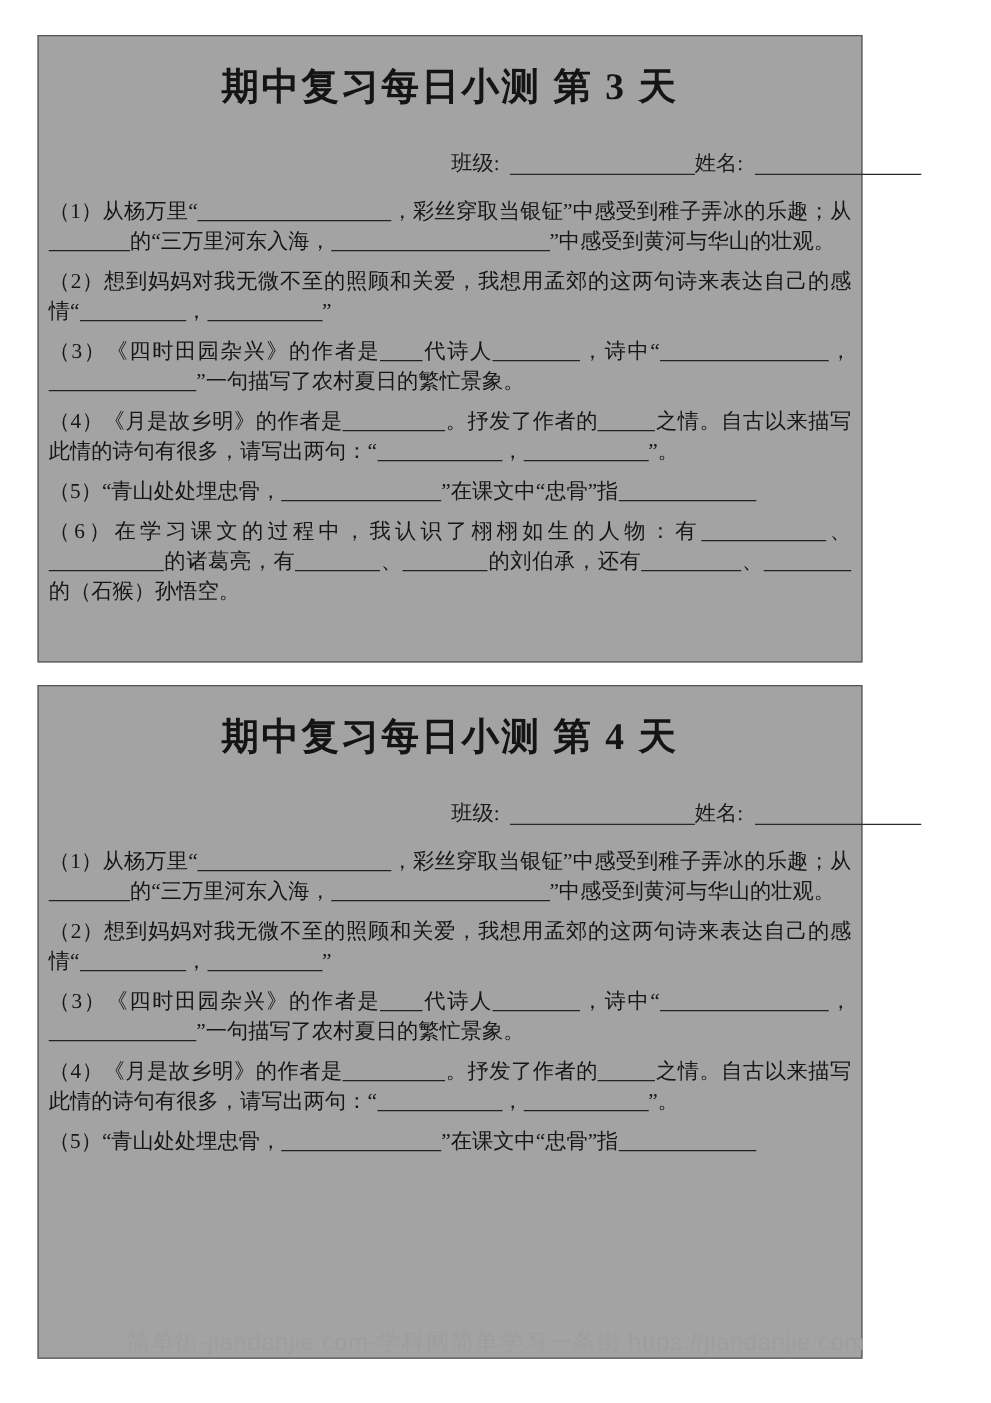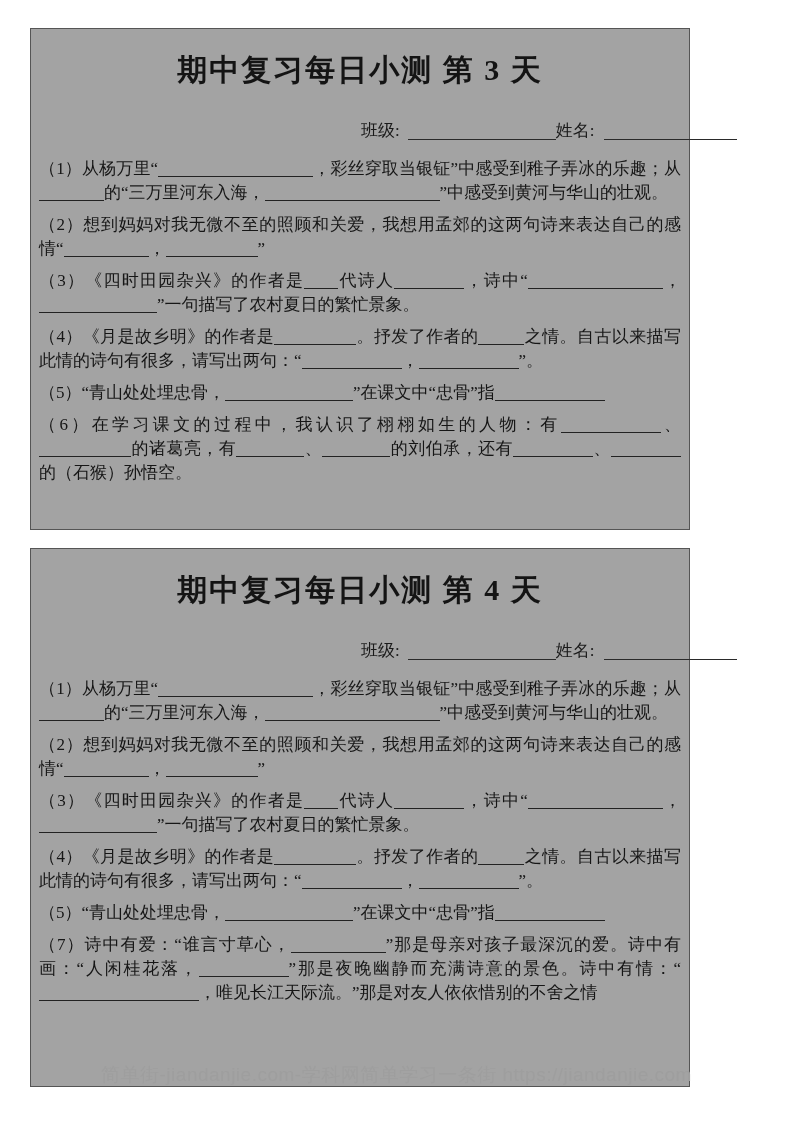--- a/index.html
+++ b/index.html
@@ -97,17 +97,16 @@
 <div class="card card-day4">
   <div class="card-title">期中复习每日小测 第 4 天</div>
   <div class="id-row"><span class="id-label">班级:</span><span class="id-blank class-line"></span><span class="id-label name-label">姓名:</span><span class="id-blank name-line"></span>
   </div>
   <div class="questions">
       <p class="question">（1）从杨万里“<span class="blank" style="width: 155px;"></span>，彩丝穿取当银钲”中感受到稚子弄冰的乐趣；从<span class="blank" style="width: 65px;"></span>的“三万里河东入海，<span class="blank" style="width: 175px;"></span>”中感受到黄河与华山的壮观。</p>
       <p class="question">（2）想到妈妈对我无微不至的照顾和关爱，我想用孟郊的这两句诗来表达自己的感情“<span class="blank" style="width: 85px;"></span>，<span class="blank" style="width: 92px;"></span>”</p>
       <p class="question">（3）《四时田园杂兴》的作者是<span class="blank" style="width: 34px;"></span>代诗人<span class="blank" style="width: 70px;"></span>，诗中“<span class="blank" style="width: 135px;"></span>，<span class="blank" style="width: 118px;"></span>”一句描写了农村夏日的繁忙景象。</p>
       <p class="question">（4）《月是故乡明》的作者是<span class="blank" style="width: 82px;"></span>。抒发了作者的<span class="blank" style="width: 46px;"></span>之情。自古以来描写此情的诗句有很多，请写出两句：“<span class="blank" style="width: 100px;"></span>，<span class="blank" style="width: 100px;"></span>”。</p>
       <p class="question">（5）“青山处处埋忠骨，<span class="blank" style="width: 128px;"></span>”在课文中“忠骨”指<span class="blank" style="width: 110px;"></span></p>
-      <p class="question">（7）诗中有爱：“谁言寸草心，<span class="blank" style="width: 95px;"></span>”那是母亲对孩子最深沉的爱。诗中有画：“人闲桂花落，<span class="blank" style="width: 90px;"></span>”那是夜晚幽静而充满诗意的景色。诗中有情：“<span class="blank" style="width: 160px;"></span>，唯见长江天际流。”那是对友人依依惜别的不舍之情</p>
     </div>
 </div>
 
 <div class="footer">简单街-jiandanjie.com-学科网简单学习一条街 https://jiandanjie.com</div>
 
 </body></html>

